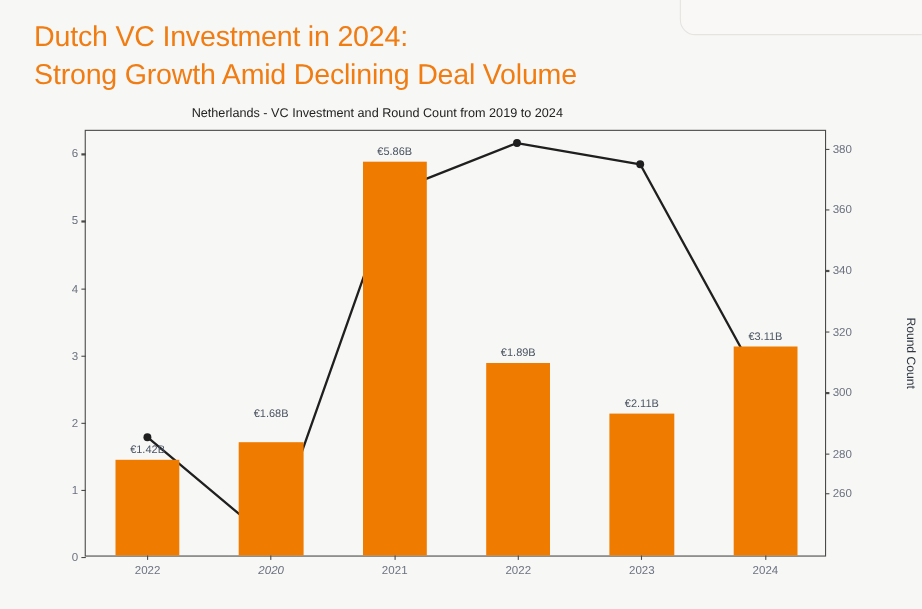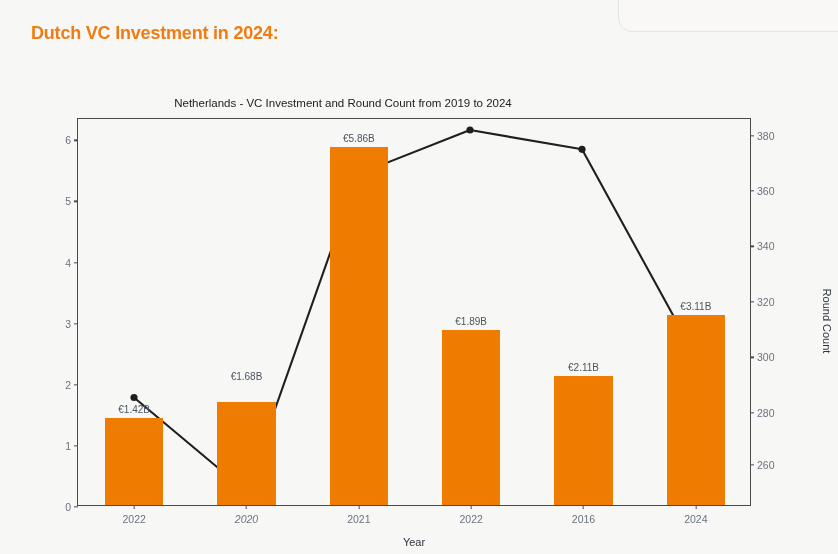--- a/index.html
+++ b/index.html
@@ -27,22 +27,22 @@
     background: #f9f8f6;
     box-sizing: border-box;
   }
 
   .headline {
     position: absolute;
     left: 31px;
     top: 16px;
     width: 760px;
     color: #F07C12;
-    font-weight: bold;
-    font-size: 18px;
+    font-weight: normal;
+    font-size: 26px;
     line-height: 34px;
     letter-spacing: -0.2px;
   }
   .headline .line2 { display: block; }
 
   .chart-wrap {
     position: absolute;
     left: 0;
     top: 88px;
     width: 838px;
@@ -190,29 +190,29 @@
     color: #2f3640;
   }
 </style>
 </head>
 <body>
 
 <div class="corner-panel"></div>
 
 <div class="headline">
   <span>Dutch VC Investment in 2024:</span>
+  <span class="line2">Strong Growth Amid Declining Deal Volume</span>
 </div>
 
 <div class="chart-wrap">
 
   <div class="chart-subtitle">Netherlands - VC Investment and Round Count from 2019 to 2024</div>
 
   <div class="y-left-title">VC Investment (EUR Billion)</div>
   <div class="y-right-title">Round Count</div>
-  <div class="x-title">Year</div>
 
   <div class="plot-frame">
     <div class="plot-inner" id="plot-inner">
       <svg class="line-svg" id="line-svg" viewBox="0 0 674 388" preserveAspectRatio="none">
           <polyline points="56.166666666666664,279.9142857142857 168.5,374.14285714285717 280.8333333333333,55.428571428571445 393.16666666666663,11.085714285714289 505.5,30.485714285714323 617.8333333333333,235.57142857142858" fill="none" stroke="#1f1f1f" stroke-width="2.1" stroke-linejoin="round"></polyline>
           <circle cx="56.166666666666664" cy="279.9142857142857" r="3.6" fill="#1f1f1f"></circle>
           <circle cx="168.5" cy="374.14285714285717" r="3.6" fill="#1f1f1f"></circle>
           <circle cx="280.8333333333333" cy="55.428571428571445" r="3.6" fill="#1f1f1f"></circle>
           <circle cx="393.16666666666663" cy="11.085714285714289" r="3.6" fill="#1f1f1f"></circle>
           <circle cx="505.5" cy="30.485714285714323" r="3.6" fill="#1f1f1f"></circle>
@@ -230,29 +230,29 @@
         <div class="bar-label" style="left: 505.5px; top: 243.074px;">€2.11B</div>
         <div class="bar" style="left: 588.627px; width: 58.4133px; height: 190.028px; background: rgb(239, 124, 0);"></div>
         <div class="bar-label" style="left: 617.833px; top: 181.972px;">€3.11B</div>
         <div class="y-left-tick" style="top: 388px;">0</div>
         <div class="y-left-tick" style="top: 326.898px;">1</div>
         <div class="y-left-tick" style="top: 265.795px;">2</div>
         <div class="y-left-tick" style="top: 204.693px;">3</div>
         <div class="y-left-tick" style="top: 143.591px;">4</div>
         <div class="y-left-tick" style="top: 82.4882px;">5</div>
         <div class="y-left-tick" style="top: 21.3858px;">6</div>
-        <div class="y-right-tick" style="top: 346px; text-align: right;">260</div>
+        <div class="y-right-tick" style="top: 330px; text-align: right;">260</div>
         <div class="y-right-tick" style="top: 293.771px;">280</div>
         <div class="y-right-tick" style="top: 238.343px;">300</div>
         <div class="y-right-tick" style="top: 182.914px;">320</div>
         <div class="y-right-tick" style="top: 127.486px; text-align: right;">340</div>
         <div class="y-right-tick" style="top: 72.0571px;">360</div>
         <div class="y-right-tick" style="top: 16.6286px;">380</div>
         <div class="x-tick" style="left: 56.1667px;">2022</div>
         <div class="x-tick" style="left: 168.5px; font-style: italic;">2020</div>
         <div class="x-tick" style="left: 280.833px;">2021</div>
         <div class="x-tick" style="left: 393.167px;">2022</div>
-        <div class="x-tick" style="left: 505.5px;">2016</div>
+        <div class="x-tick" style="left: 505.5px;">2023</div>
         <div class="x-tick" style="left: 617.833px;">2024</div>
       </div>
   </div>
 
 </div>
 
 </body></html>

